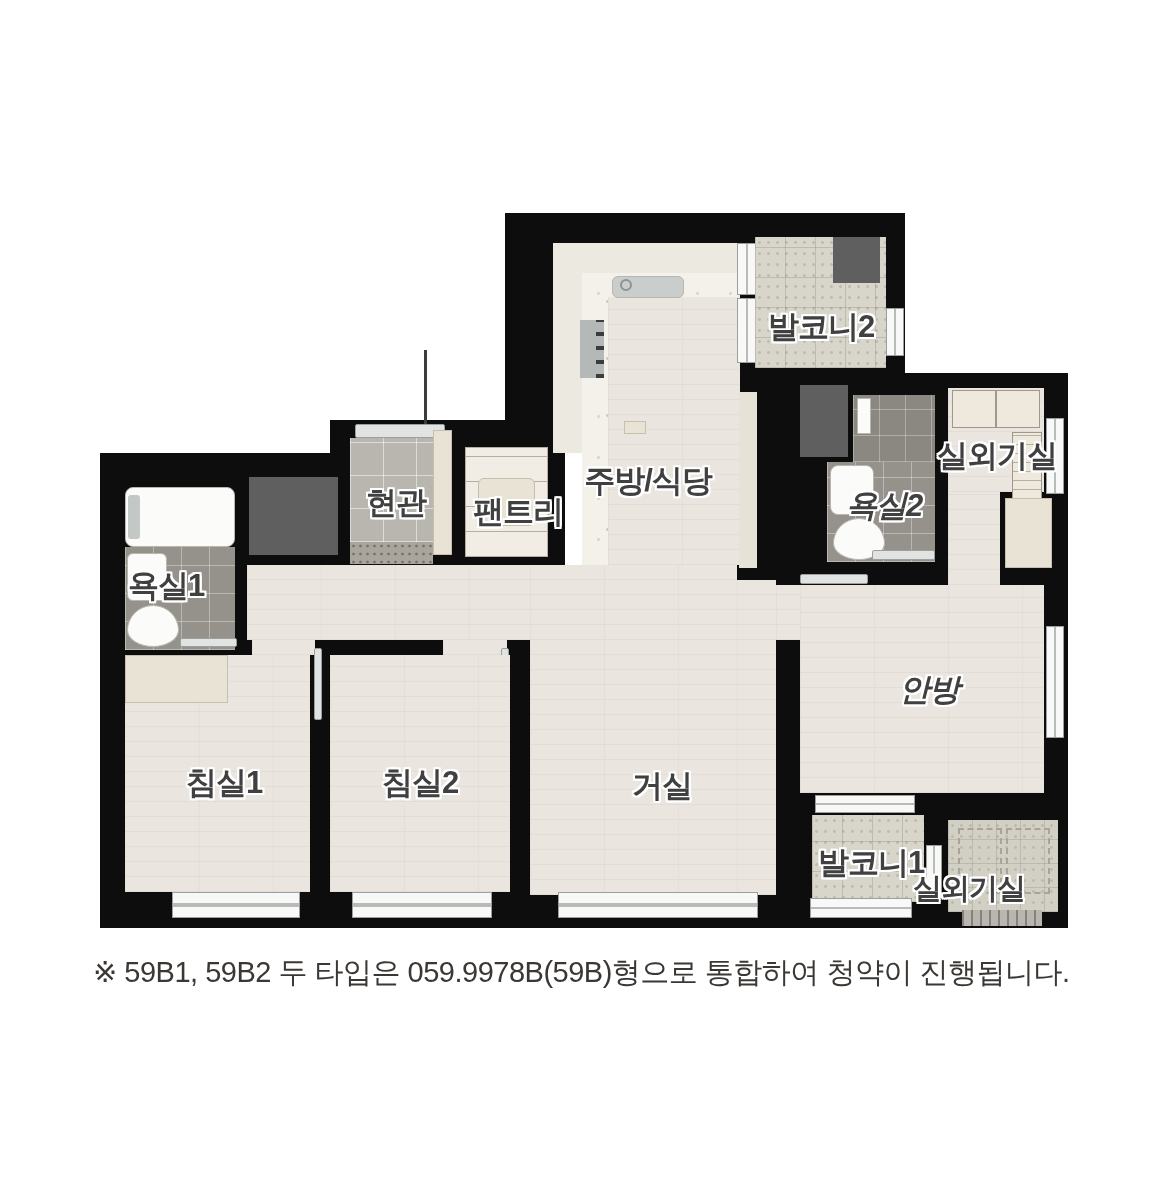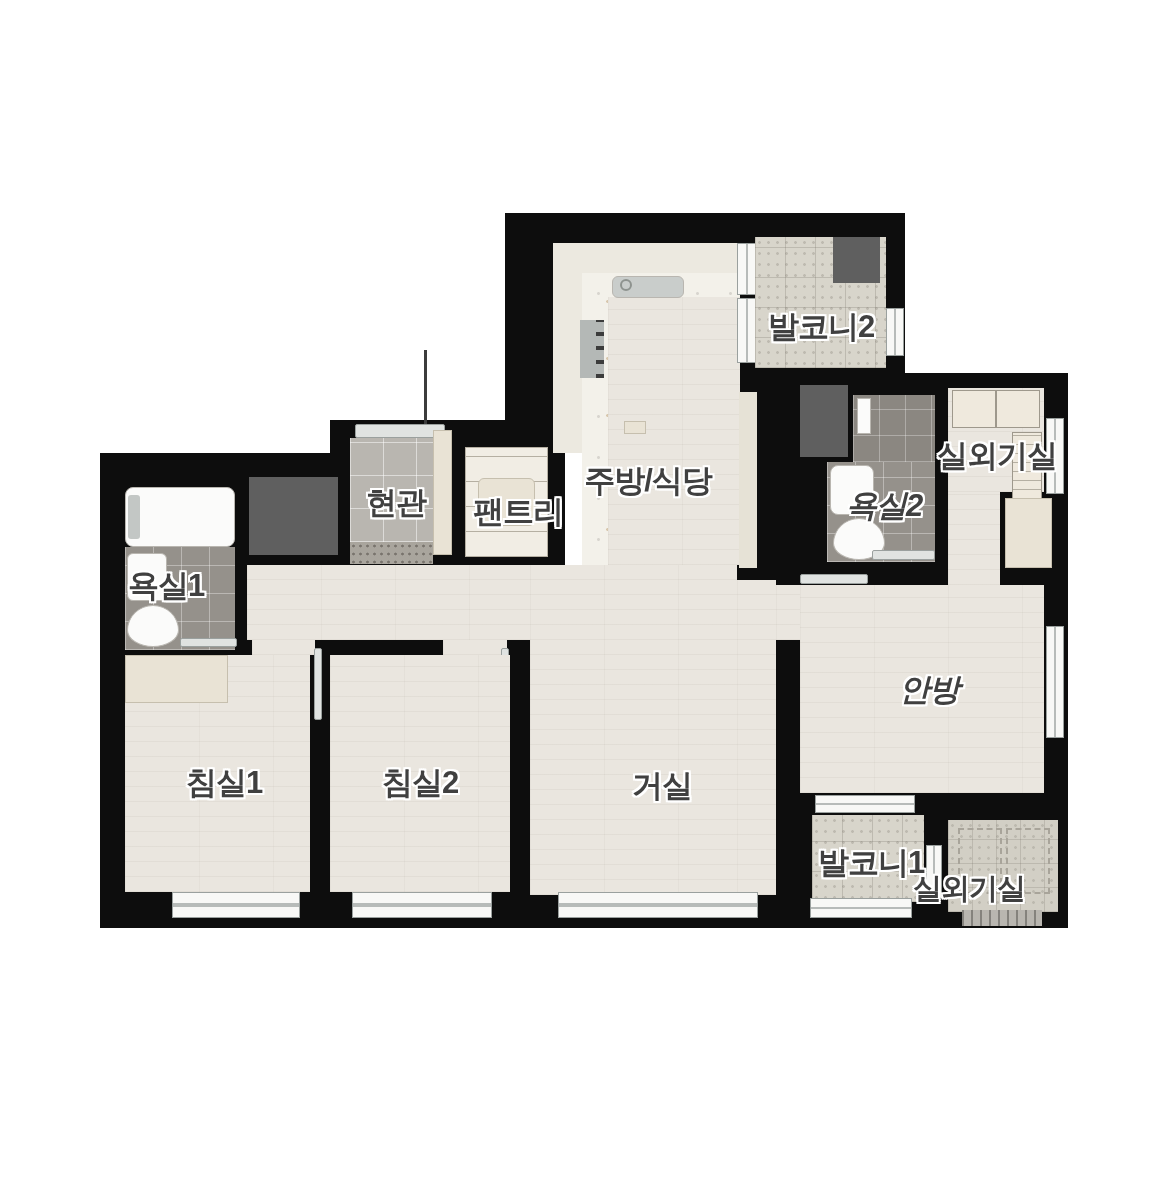--- a/index.html
+++ b/index.html
@@ -159,14 +159,15 @@
   <div class="rlabel" style="left:396px;top:503px;font-family:Liberation Mono, monospace;">현관</div>
   <div class="rlabel" style="left:518px;top:512px;">팬트리</div>
   <div class="rlabel" style="left:166px;top:586px;">욕실1</div>
   <div class="rlabel" style="left:929px;top:690px;font-style:italic;">안방</div>
   <div class="rlabel" style="left:662px;top:786px;">거실</div>
   <div class="rlabel" style="left:224px;top:783px;">침실1</div>
   <div class="rlabel" style="left:420px;top:783px;">침실2</div>
   <div class="rlabel" style="left:871px;top:863px;">발코니1</div>
   <div class="rlabel sm" style="left:969px;top:889px;">실외기실</div>
 
+  <div class="footnote">※ 59B1, 59B2 두 타입은 059.9978B(59B)형으로 통합하여 청약이 진행됩니다.</div>
 
 </div>
 
 </body></html>

